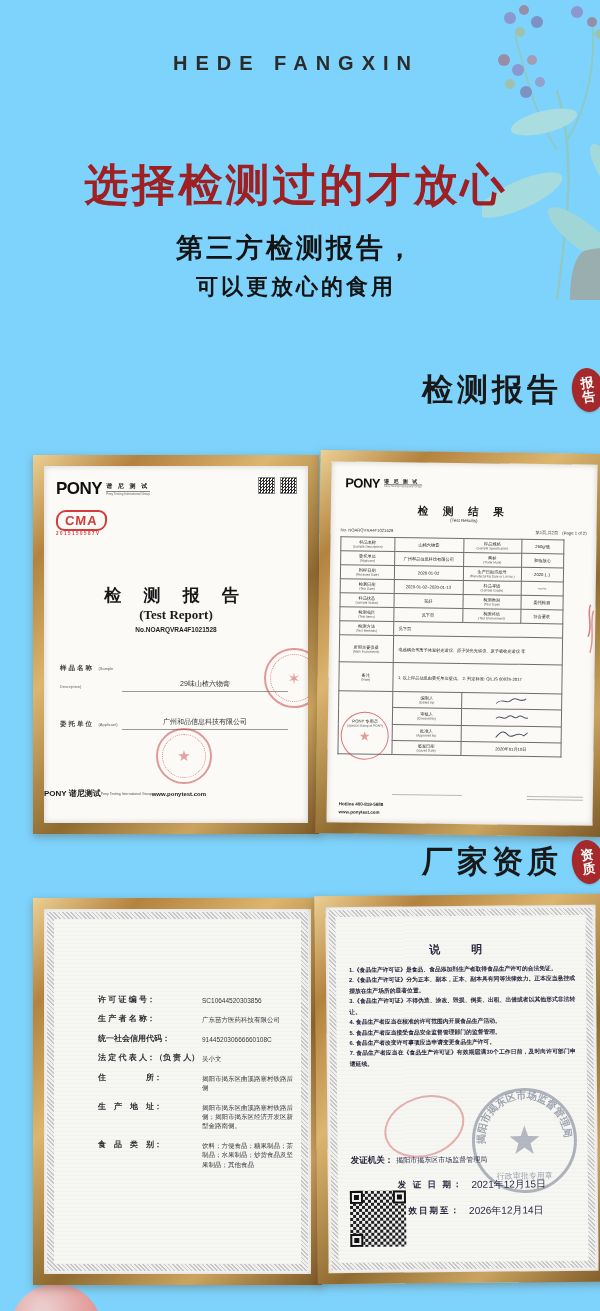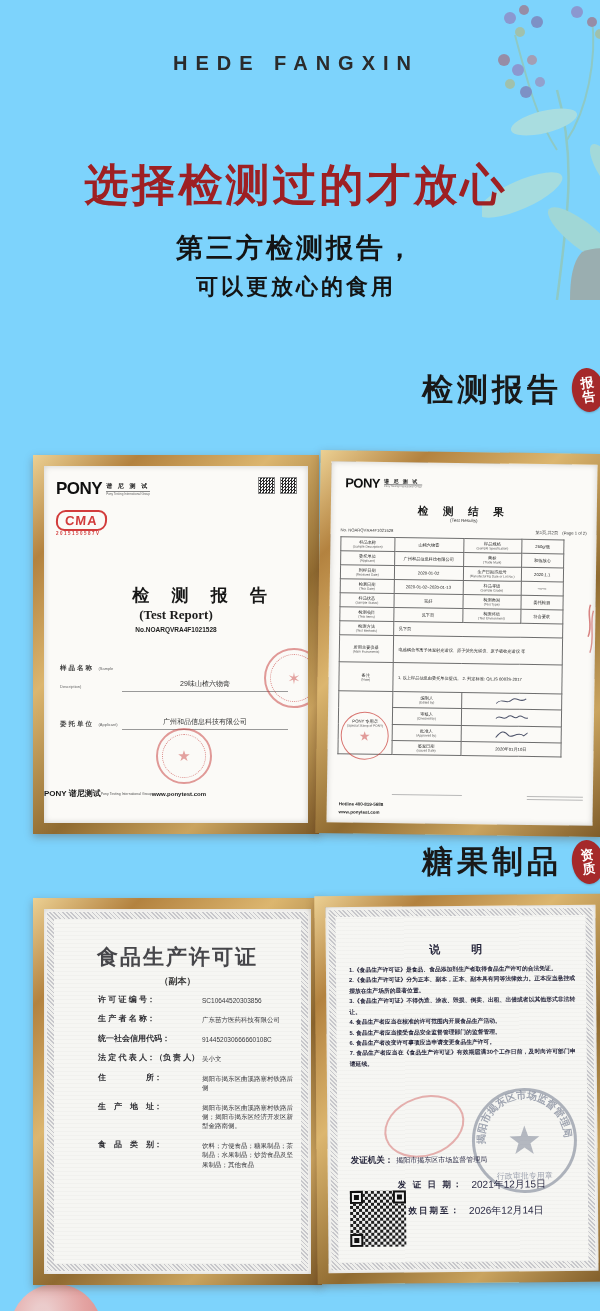--- a/index.html
+++ b/index.html
@@ -55,21 +55,21 @@
     font-weight:800;font-size:13px;letter-spacing:1px;padding:1px 7px;transform:skewX(-4deg);}
   .cma-no{color:#d23c3c;font-size:4.5px;letter-spacing:1.5px;font-weight:700;}
   .qr-sm{width:15px;height:15px;background:repeating-conic-gradient(#2a2a2a 0% 25%, #f5f5f5 0% 50%) 0 0/3px 3px;
     outline:1px solid #888;}
   .round-seal{border:2px solid rgba(198,60,58,.6);border-radius:50%;opacity:.85;}
   .round-seal::after{content:"";position:absolute;inset:4px;border:1px dotted rgba(198,60,58,.7);border-radius:50%;}
   .seal-star{position:absolute;inset:0;display:flex;align-items:center;justify-content:center;
     color:rgba(198,60,58,.55);}
   
   .c1-title{top:118px;left:0;width:100%;text-align:center;font-size:17px;font-weight:800;
-    letter-spacing:9px;font-family:"Liberation Serif", serif;color:#161616;margin-left:28px;}
+    letter-spacing:9px;font-family:"Liberation Serif", serif;color:#161616;}
   .c1-title-en{top:141px;left:0;width:100%;text-align:center;font-size:13px;font-weight:800;
     font-family:"Liberation Serif", serif;}
   .c1-no{top:160px;left:0;width:100%;text-align:center;font-size:6.5px;font-weight:700;color:#222;}
   .c1-field{display:flex;align-items:flex-end;margin-bottom:20px;}
   .c1-lab{width:78px;padding-left:16px;box-sizing:border-box;}
   .c1-lab .cn{font-size:6.5px;font-weight:700;color:#3c3c3c;letter-spacing:2px;}
   .c1-lab .en{font-size:4px;color:#666;}
   .c1-val{flex:1;margin-right:20px;text-align:center;font-size:7px;color:#333;
     border-bottom:.5px solid #999;padding-bottom:2px;}
   .c1-footer{bottom:24px;left:0;width:100%;display:flex;flex-direction:row;align-items:center;}
@@ -341,33 +341,31 @@
         <span style="flex:1;"><span class="bar" style="width:78px;"></span><span class="bar" style="width:70px;display:block;"></span></span>
         <span>
             <span class="bar" style="width:56px;display:block;"></span>
             <span class="bar" style="width:56px;display:block;"></span>
           </span>
       </div>
     </div>
   </div>
 
   <div class="abs sec-head" id="qual-head">
-    <span class="t">糖果制品</span>
+    <span class="t">厂家资质</span>
     <span class="sec-seal">
       <span>资</span>
       <span>质</span>
     </span>
   </div>
 
   <div class="abs cert" id="cert3">
     <div class="paper">
       <div class="gborder"></div>
       <div class="ginner">
-        <div class="abs c3-title">食品生产许可证</div>
-        <div class="abs c3-sub">（副本）</div>
         <div class="c3-fields">
           <div class="c3-row">
             <span class="c3-lab">许 可 证 编 号：</span>
             <span class="c3-val">SC10644520303856</span>
           </div>
           <div class="c3-row">
             <span class="c3-lab">生 产 者 名 称：</span>
             <span class="c3-val">广东苗方医药科技有限公司</span>
           </div>
           <div class="c3-row">

